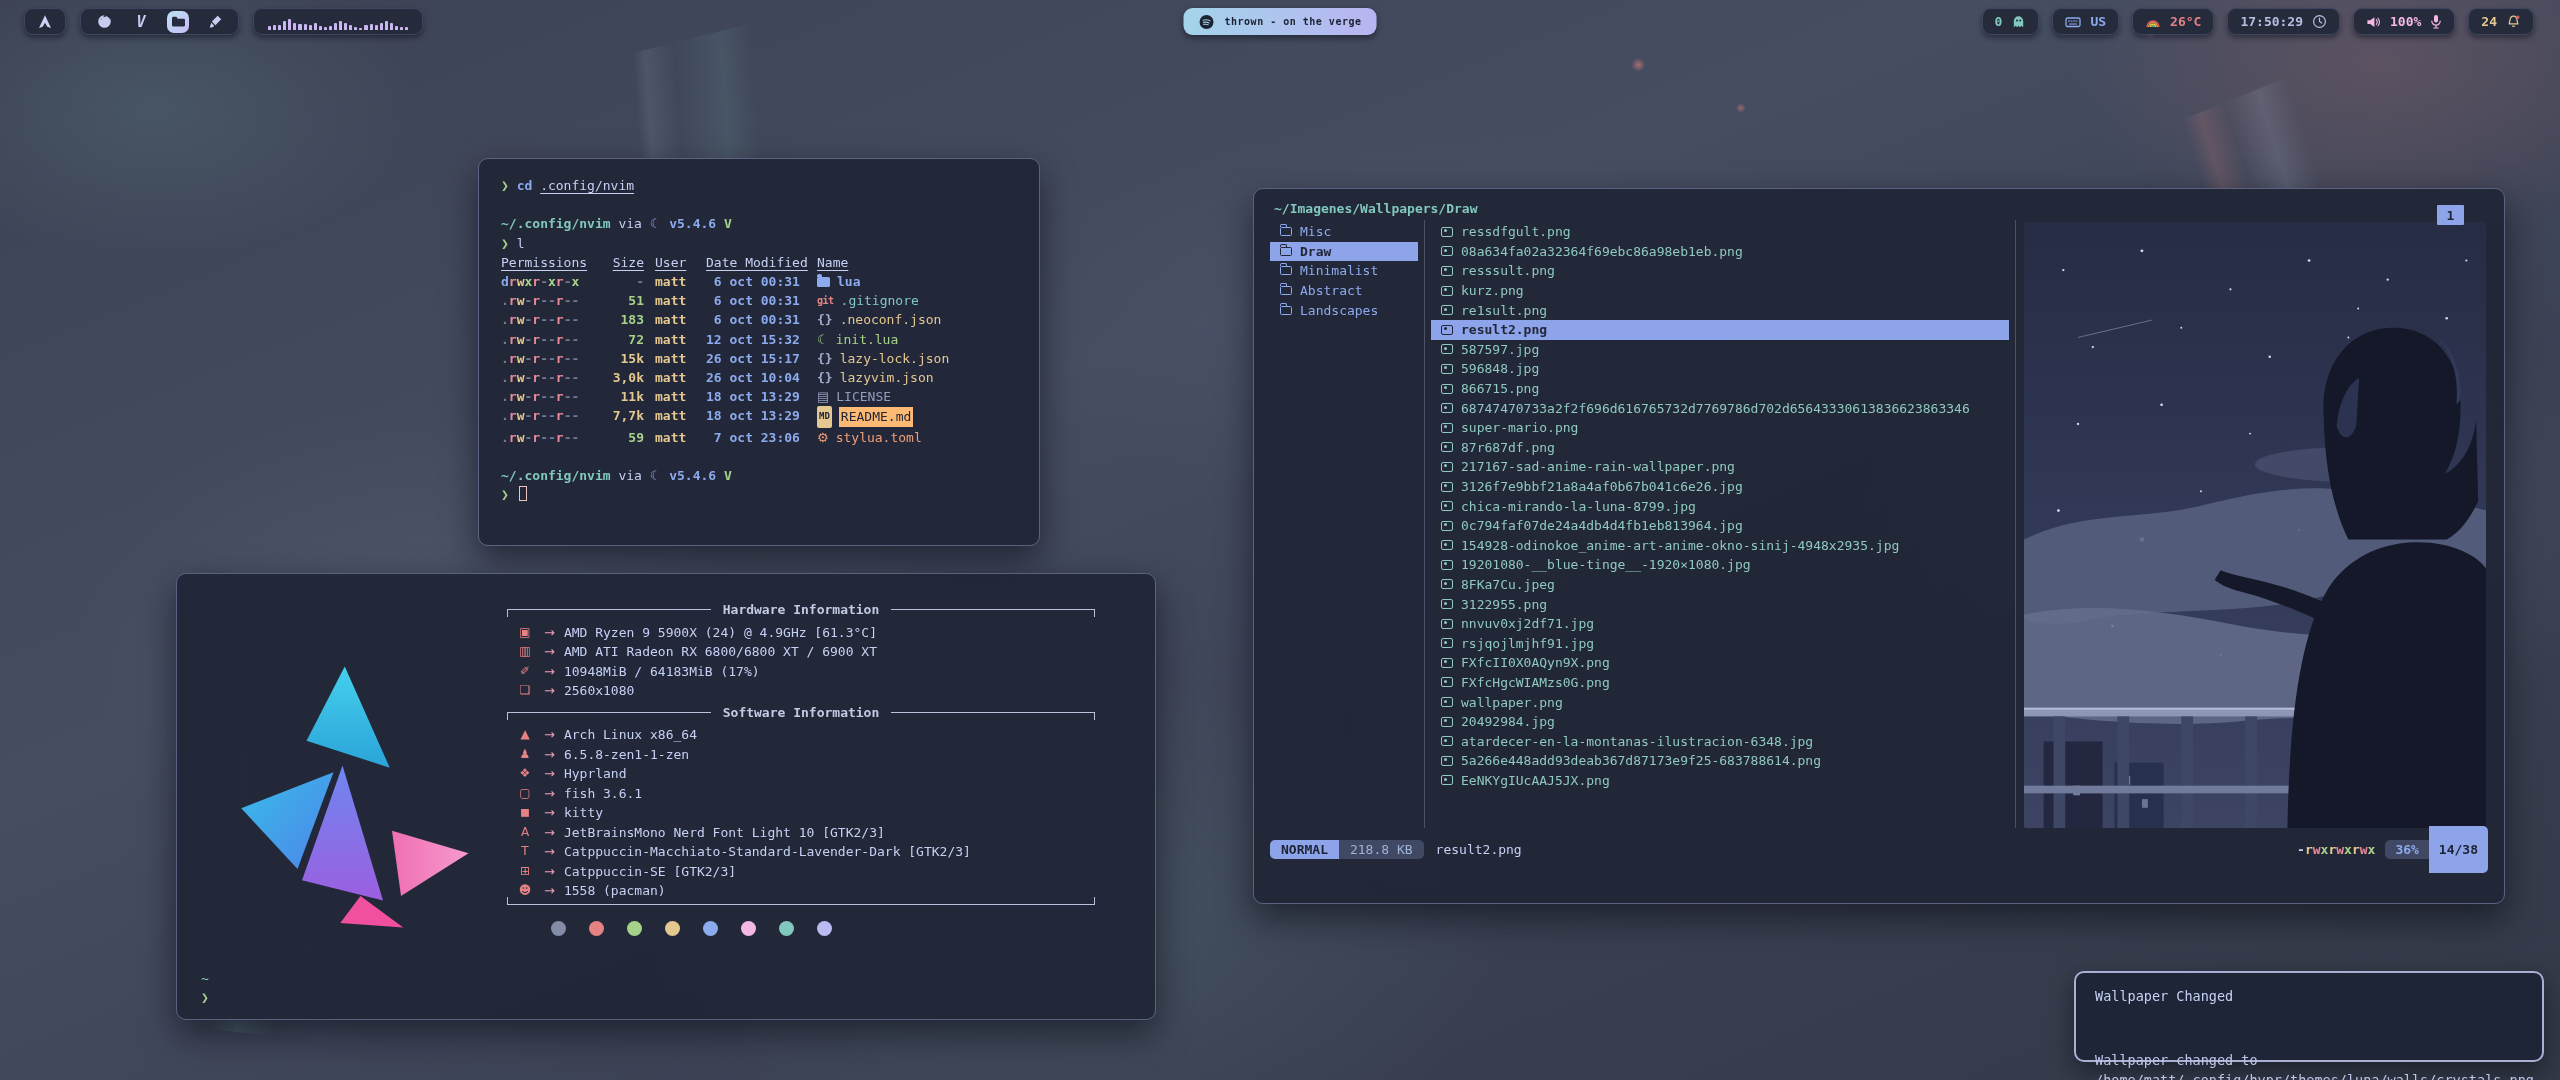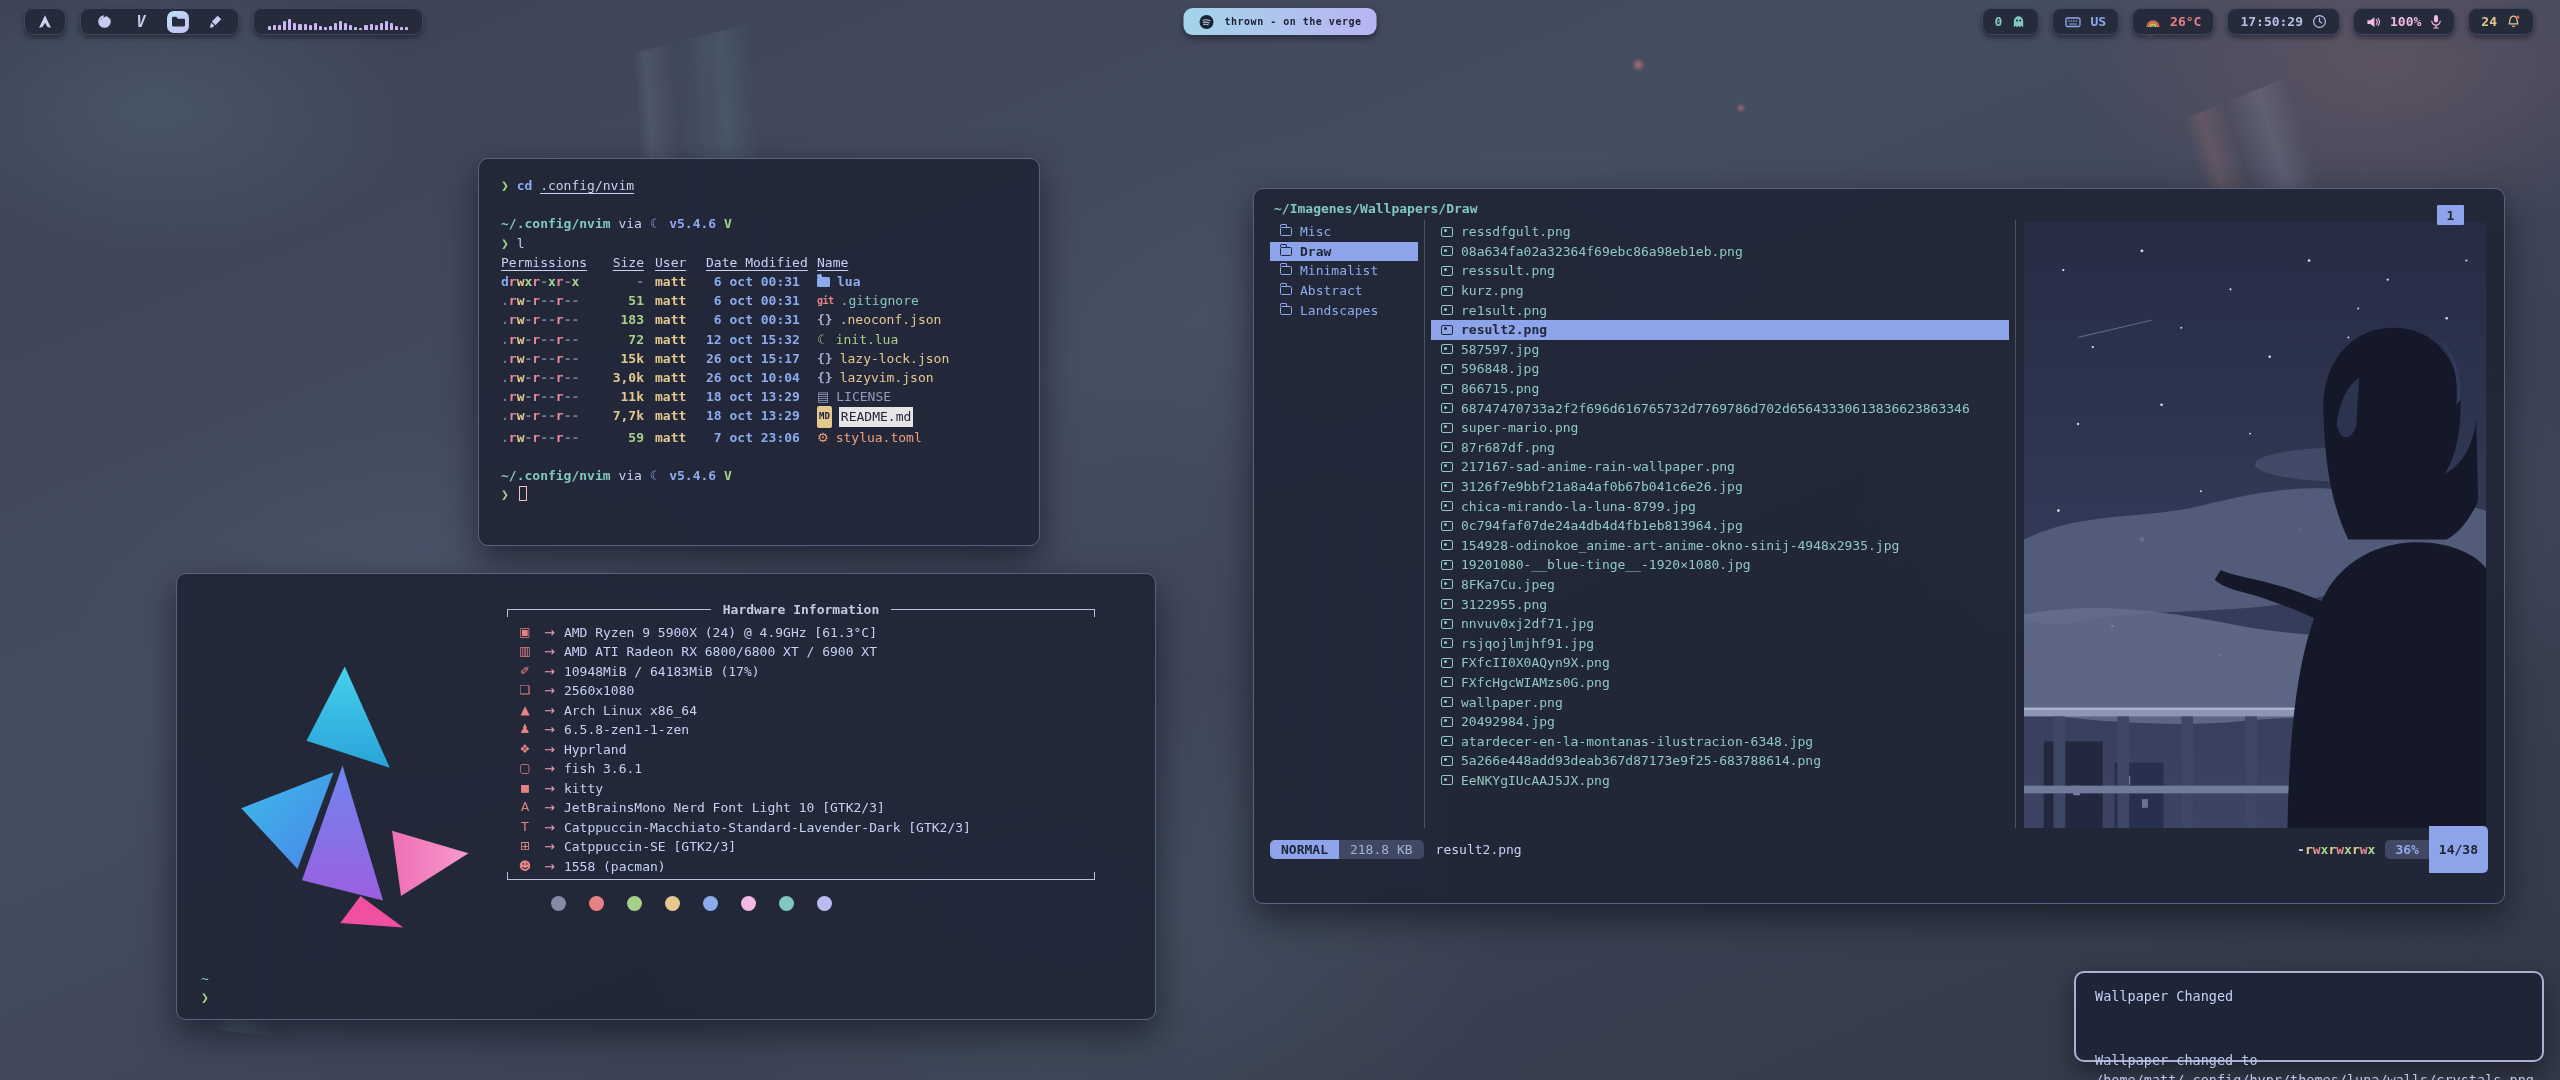--- a/index.html
+++ b/index.html
@@ -67,21 +67,21 @@
   
   .terminal { left:478px; top:158px; width:562px; height:388px; padding:17px 22px; line-height:19.2px; }
   .c-green { color:#a6d189; } .c-blue { color:#8caaee; font-weight:bold; } .c-teal { color:#81c8be; }
   .c-yellow { color:#e5c890; } .c-red { color:#ea8a9a; } .c-dim { color:#737994; }
   .c-text { color:#c6d0f5; } .c-peach { color:#ef9f76; } .c-gray { color:#949cbb; }
   .bold { font-weight:bold; }
   .uline { text-decoration:underline; text-underline-offset:3px; }
   .trow, .thead { display:grid; grid-template-columns:88px 44px 40px 100px auto; column-gap:11px; white-space:pre; overflow:hidden; }
   .sz { text-align:right; font-weight:bold; }
   .nm { display:flex; align-items:center; gap:7px; }
-  .nm-hl { background:#e5e5e5; color:#222738; padding:0 2px; }
+  .nm-hl { background:#fdba74; color:#222738; padding:0 2px; }
   .cursor { display:inline-block; width:8px; height:15px; border:1.2px solid #eec3c3; vertical-align:-2px; margin-left:2px; }
   .tf { display:inline-block; width:13px; height:10px; background:#8caaee; border-radius:1.5px; position:relative; }
   .tf::before { content:''; position:absolute; top:-3px; left:0; width:5px; height:3px; background:#8caaee; border-radius:2px 2px 0 0; }
   .gitx { color:#e78284; font-size:10px; font-weight:bold; letter-spacing:-.5px; }
   .braces { color:#a5adce; font-weight:bold; }
   .moonx { color:#a6d189; font-family:"DejaVu Sans",sans-serif; }
   .moonb { color:#8caaee; font-family:"DejaVu Sans",sans-serif; }
   .bookx { color:#949cbb; font-family:"DejaVu Sans",sans-serif; }
   .mdx { background:#e5c890; color:#222738; font-size:9px; font-weight:bold; padding:1px 2px; border-radius:2px; }
   .gearx { color:#ef9f76; font-family:"DejaVu Sans",sans-serif; }
@@ -392,20 +392,25 @@
               <span class="fico">✐</span>
               <span class="farr">→</span>
               <span class="fval">10948MiB / 64183MiB (17%)</span>
             </div>
             <div class="frow">
               <span class="fico">❏</span>
               <span class="farr">→</span>
               <span class="fval">2560x1080</span>
             </div>
           </div>
+        <div class="fbox-line">
+          <span class="fl cl"></span>
+            <span class="fbox-title">Software Information</span>
+            <span class="fl cr"></span>
+        </div>
         <div id="sw-rows">
             <div class="frow">
               <span class="fico">▲</span>
               <span class="farr">→</span>
               <span class="fval">Arch Linux x86_64</span>
             </div>
             <div class="frow">
               <span class="fico">♟</span>
               <span class="farr">→</span>
               <span class="fval">6.5.8-zen1-1-zen</span>

